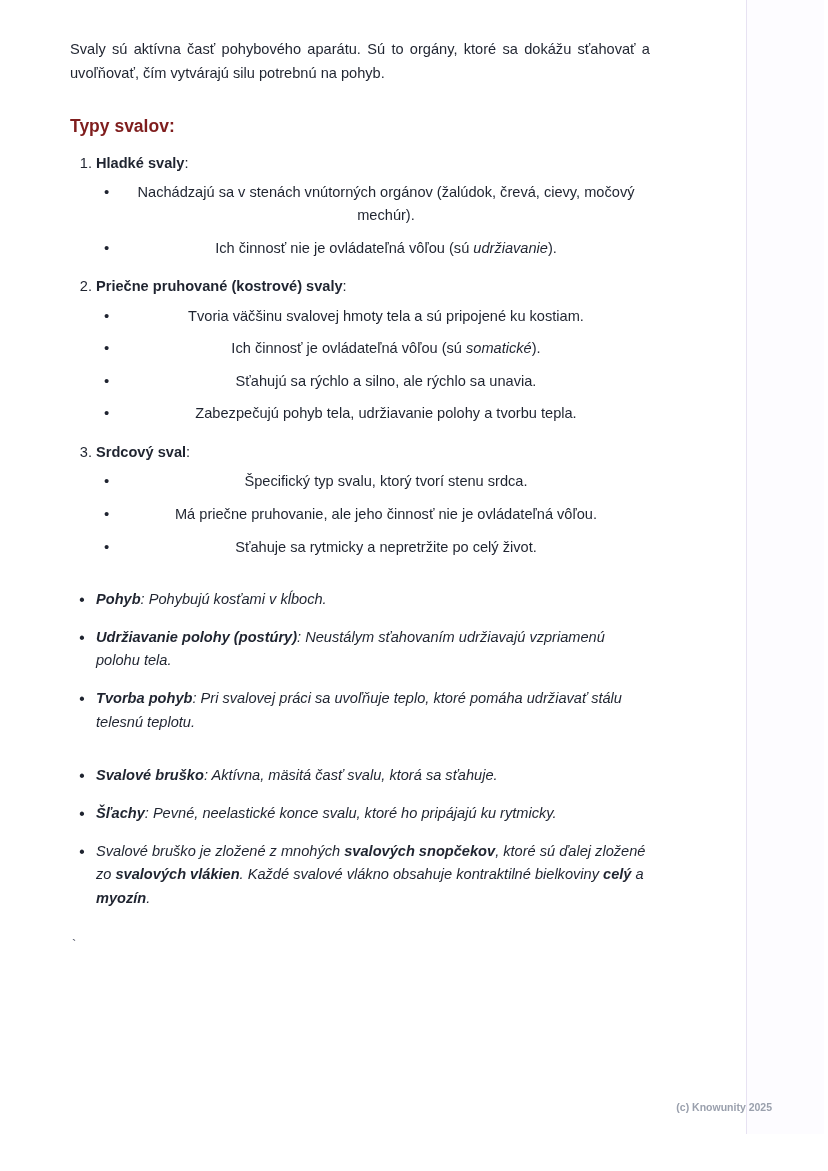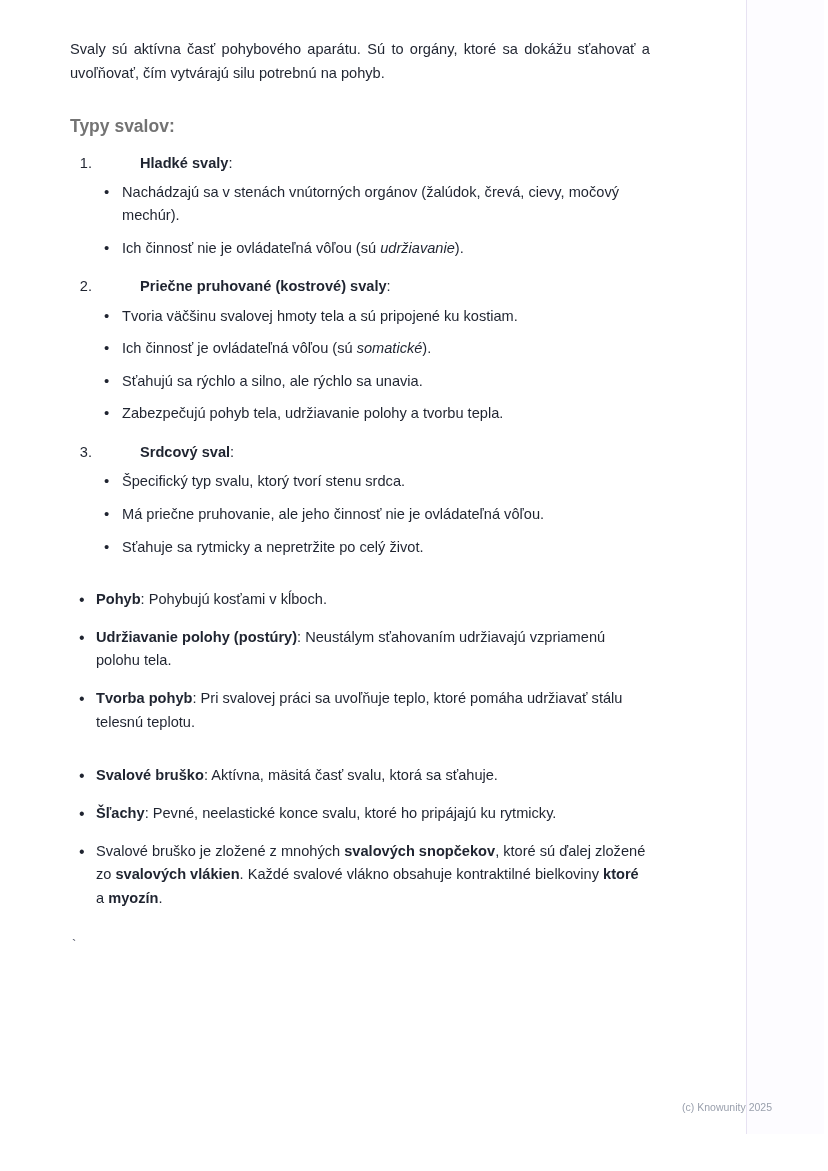--- a/index.html
+++ b/index.html
@@ -42,21 +42,21 @@
   p.intro {
     font-size: 14.6px;
     line-height: 1.62;
     margin: 0 0 30px 0;
     text-align: justify;
     color: #1f2430;
   }
   h2.section {
     font-size: 17.5px;
     font-weight: bold;
-    color: #737373;
+    color: #7f1d1d;
     margin: 0 0 14px 0;
     line-height: 1.3;
   }
   .section-block {
     margin-bottom: 30px;
   }
   ol.numbered {
     margin: 0;
     padding-left: 26px;
     font-size: 14.6px;
@@ -64,51 +64,52 @@
   }
   ol.numbered > li {
     margin-bottom: 16px;
   }
   ol.numbered > li::marker {
     color: #1f2430;
   }
   .li-head {
     display: block;
     margin-bottom: 2px;
-    margin-left: 44px;
   }
   ul.bullets {
     margin: 6px 0 0 0;
     padding-left: 24px;
     list-style: none;
   }
   ul.bullets > li {
     position: relative;
     margin-bottom: 10px;
     line-height: 1.55;
     padding-left: 2px;
+    text-align: center;
   }
   ul.bullets > li::before {
     content: "•";
     position: absolute;
     left: -16px;
     top: -1px;
     color: #1f2430;
     font-size: 15px;
   }
   ul.top-bullets {
     margin: 0;
     padding-left: 26px;
     list-style: none;
     font-size: 14.6px;
   }
   ul.top-bullets > li {
     position: relative;
     margin-bottom: 14px;
     line-height: 1.62;
+    font-style: italic;
   }
   ul.top-bullets > li::before {
     content: "•";
     position: absolute;
     left: -17px;
     top: -1px;
     color: #1f2430;
     font-size: 16px;
   }
   b, strong { font-weight: bold; }
@@ -120,20 +121,21 @@
     margin-left: 2px;
     letter-spacing: 0;
   }
   .footer {
     position: absolute;
     right: 52px;
     top: 1101px;
     font-size: 10.5px;
     color: #9aa0ad;
     white-space: nowrap;
+    font-weight: bold;
   }
 </style>
 </head>
 <body>
 
 <div class="page">
 
   <div class="page-edge"></div>
 
   <div class="content">
@@ -175,21 +177,21 @@
         <li><b>Pohyb</b><span>: Pohybujú kosťami v kĺboch.</span></li>
         <li><b>Udržiavanie polohy (postúry)</b><span>: Neustálym sťahovaním udržiavajú vzpriamenú polohu tela.</span></li>
         <li><b>Tvorba pohyb</b><span>: Pri svalovej práci sa uvoľňuje teplo, ktoré pomáha udržiavať stálu telesnú teplotu.</span></li>
       </ul>
     </div>
 
     <div class="section-block">
       <ul class="top-bullets">
         <li><b>Svalové bruško</b><span>: Aktívna, mäsitá časť svalu, ktorá sa sťahuje.</span></li>
         <li><b>Šľachy</b><span>: Pevné, neelastické konce svalu, ktoré ho pripájajú ku rytmicky.</span></li>
-        <li><span>Svalové bruško je zložené z mnohých </span><b>svalových snopčekov</b><span>, ktoré sú ďalej zložené zo </span><b>svalových vlákien</b><span>. Každé svalové vlákno obsahuje kontraktilné bielkoviny </span><b>ktoré</b><span> a </span><b>myozín</b><span>.</span></li>
+        <li><span>Svalové bruško je zložené z mnohých </span><b>svalových snopčekov</b><span>, ktoré sú ďalej zložené zo </span><b>svalových vlákien</b><span>. Každé svalové vlákno obsahuje kontraktilné bielkoviny </span><b>celý</b><span> a </span><b>myozín</b><span>.</span></li>
       </ul>
       <div class="tick">`</div>
     </div>
 
   </div>
 
   <div class="footer">(c) Knowunity 2025</div>
 
 </div>
 

